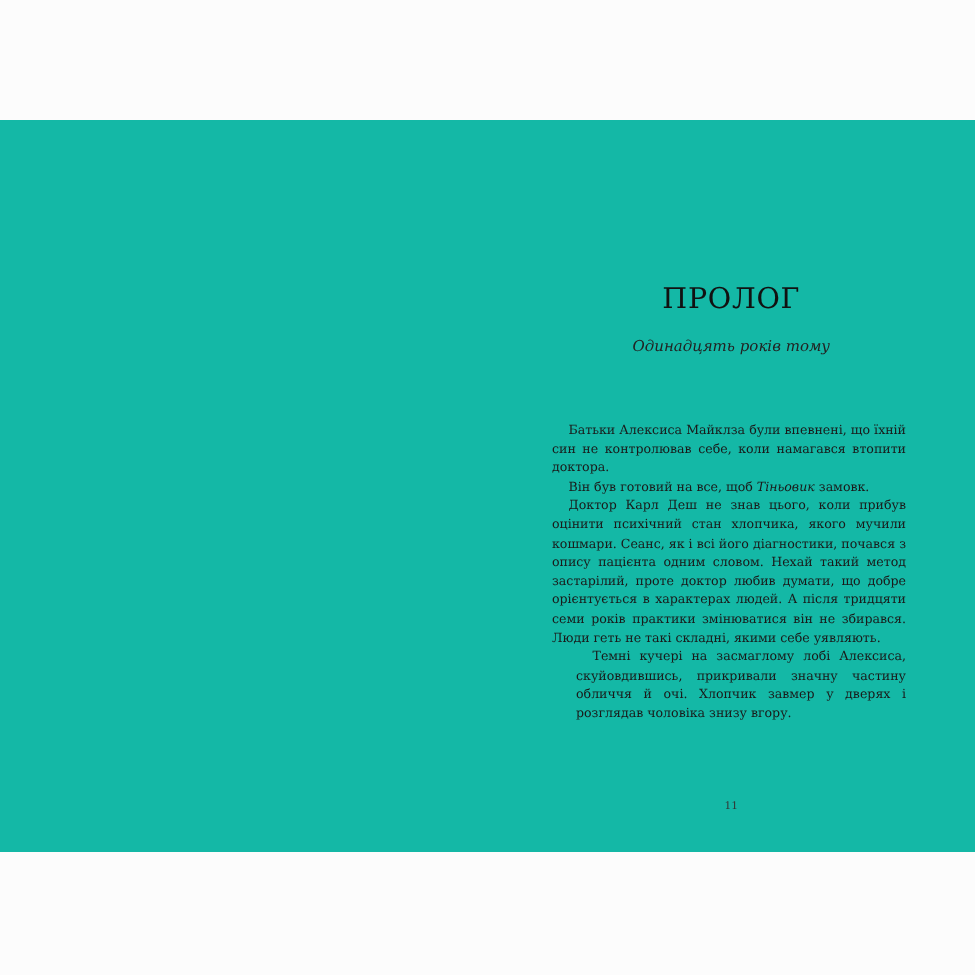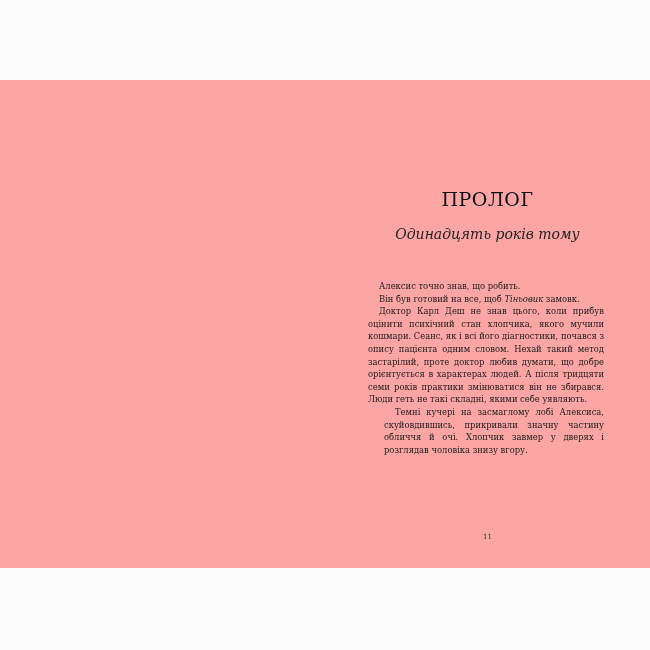--- a/index.html
+++ b/index.html
@@ -15,21 +15,21 @@
       width: 650px;
       height: 650px;
       background: #fcfcfc;
     }
     .spread {
       position: absolute;
       left: 0;
       top: 80px;
       width: 650px;
       height: 488px;
-      background: #fca5a5;
+      background: #14b8a6;
     }
     .page-right {
       position: absolute;
       left: 325px;
       top: 0;
       width: 325px;
       height: 488px;
     }
     .chapter-title {
       position: absolute;
@@ -45,21 +45,21 @@
       font-weight: normal;
     }
     .subtitle {
       position: absolute;
       left: 0;
       width: 325px;
       top: 146px;
       text-align: center;
       font-family: "DejaVu Serif", serif;
       font-style: italic;
-      font-size: 14px;
+      font-size: 10px;
       color: #222;
     }
     .body-text {
       position: absolute;
       left: 43px;
       top: 200px;
       width: 236px;
       font-family: "DejaVu Serif", serif;
       font-size: 8.4px;
       line-height: 12.6px;
@@ -91,21 +91,21 @@
 <body>
 
 <div class="stage">
   <div class="spread">
     <div class="page-left"></div>
     <div class="page-right">
       <h1 class="chapter-title">ПРОЛОГ</h1>
       <div class="subtitle">Одинадцять років тому</div>
 
       <div class="body-text">
-        <p>Алексис точно знав, що робить.</p>
+        <p>Батьки Алексиса Майклза були впевнені, що їхній син не контролював себе, коли намагався втопити доктора.</p>
         <p><span>Він був готовий на все, щоб </span><em>Тіньовик</em><span> замовк.</span></p>
         <p>Доктор Карл Деш не знав цього, коли прибув оцінити психічний стан хлопчика, якого мучили кошмари. Сеанс, як і всі його діагностики, почався з опису пацієнта одним словом. Нехай такий метод застарілий, проте доктор любив думати, що добре орієнтується в характерах людей. А після тридцяти семи років практики змінюватися він не збирався. Люди геть не такі складні, якими себе уявляють.</p>
         <p class="last-left">Темні кучері на засмаглому лобі Алексиса, скуйовдившись, прикривали значну частину обличчя й очі. Хлопчик завмер у дверях і розглядав чоловіка знизу вгору.</p>
       </div>
 
       <div class="page-number">11</div>
     </div>
   </div>
 </div>
 

